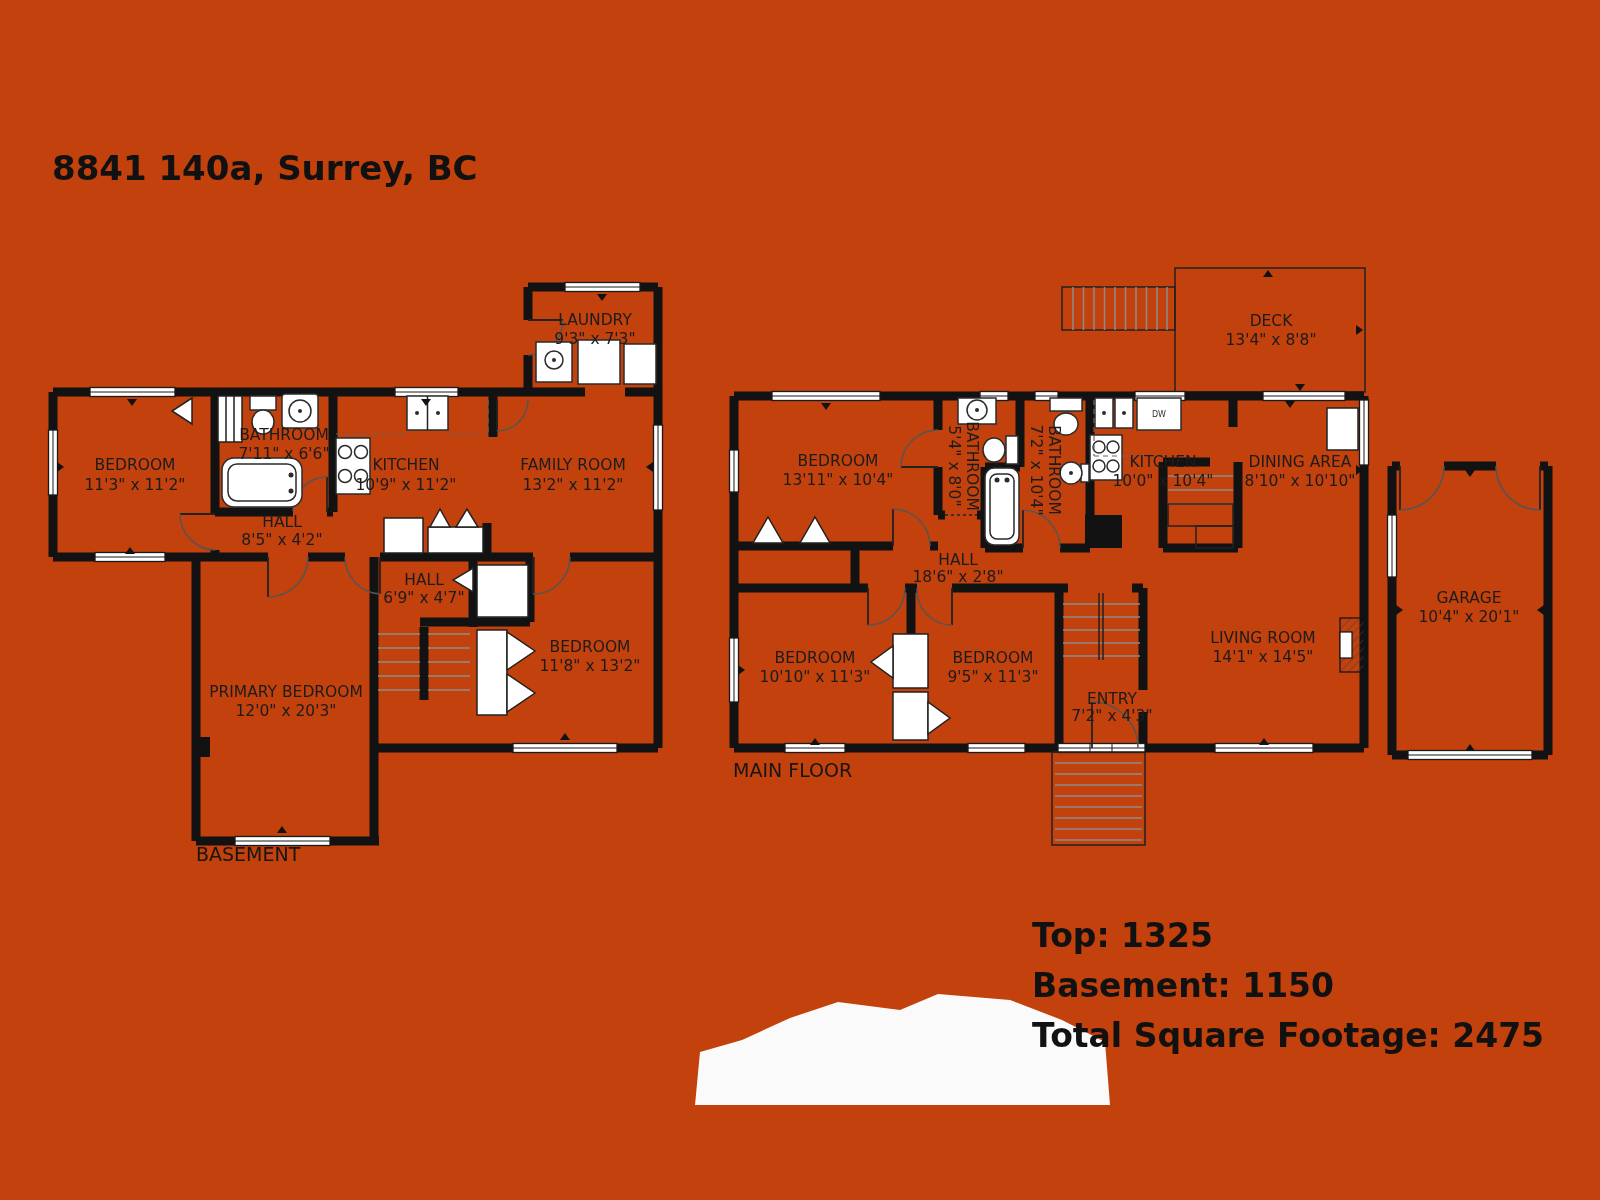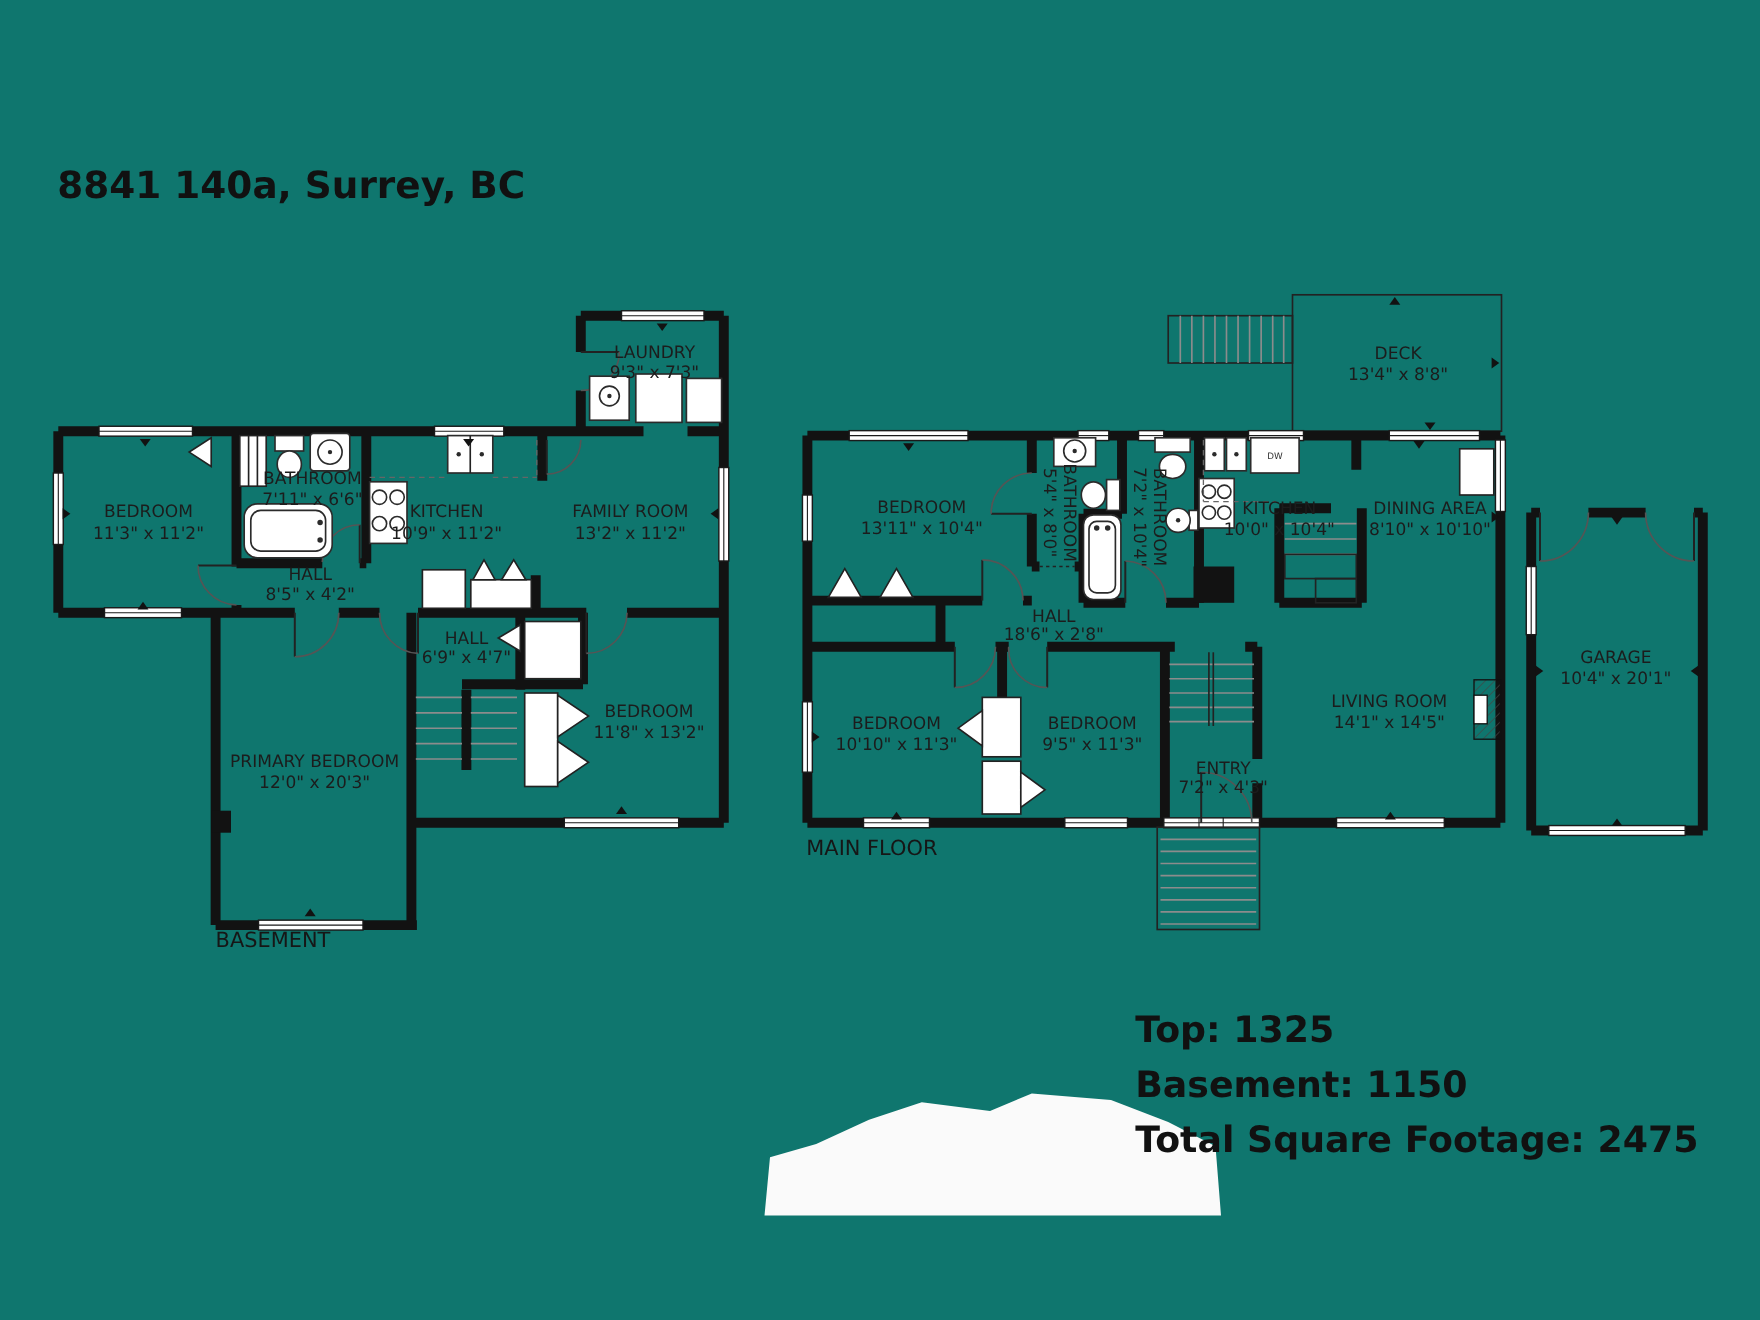--- a/index.html
+++ b/index.html
@@ -1,16 +1,16 @@
 <!DOCTYPE html>
 <html><head>
 <meta charset="utf-8">
 <style>
   html,body{margin:0;padding:0;background:#fff;}
-  .page{position:relative;width:1600px;height:1200px;background:#0f766e;overflow:hidden;
+  .page{position:relative;width:1600px;height:1200px;background:#c2410c;overflow:hidden;
         font-family:"DejaVu Sans",sans-serif;}
   svg{position:absolute;left:0;top:0;}
   .w{stroke:#121212;stroke-width:9;fill:none;stroke-linecap:butt;}
   .blk{fill:#121212;stroke:none;}
   .thin{stroke:#222;stroke-width:1.5;fill:#fff;}
   .thinl{stroke:#222;stroke-width:1.5;fill:none;}
   .arc{stroke:#555;stroke-width:1.5;fill:none;}
   .leaf{stroke:#222;stroke-width:1.8;fill:none;}
   .tread{stroke:#8c8c8c;stroke-width:1.5;fill:none;}
   .dash{stroke:#666;stroke-width:1.2;fill:none;stroke-dasharray:5 4;}

